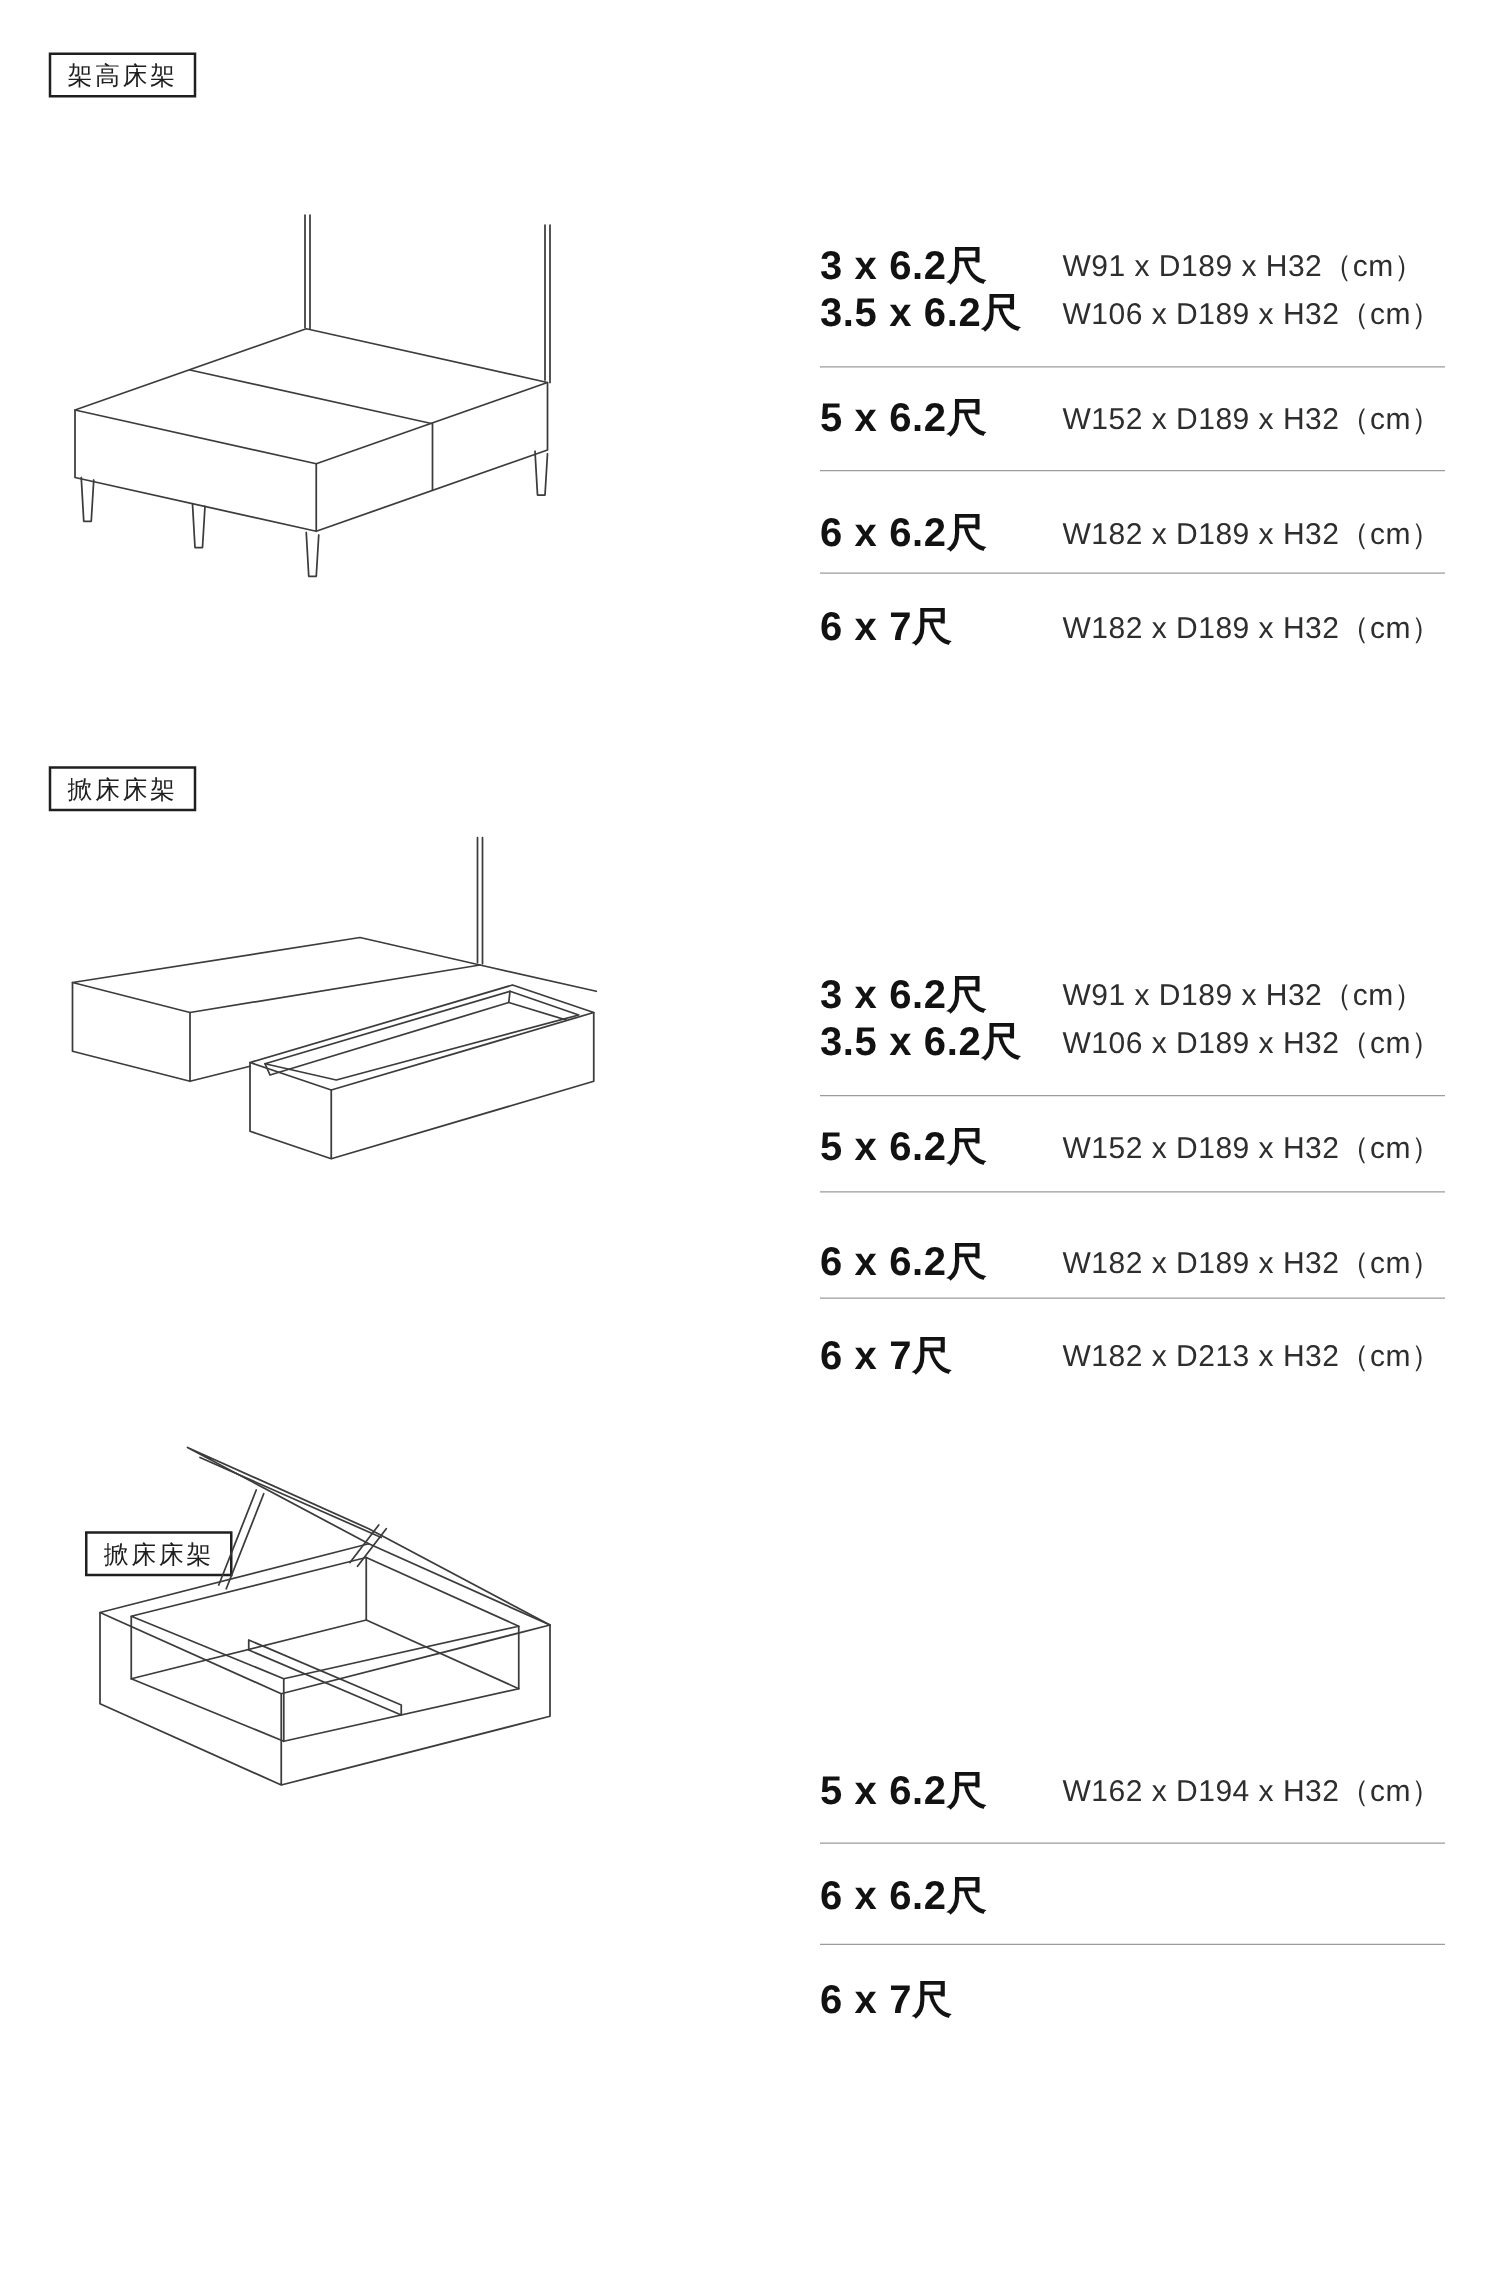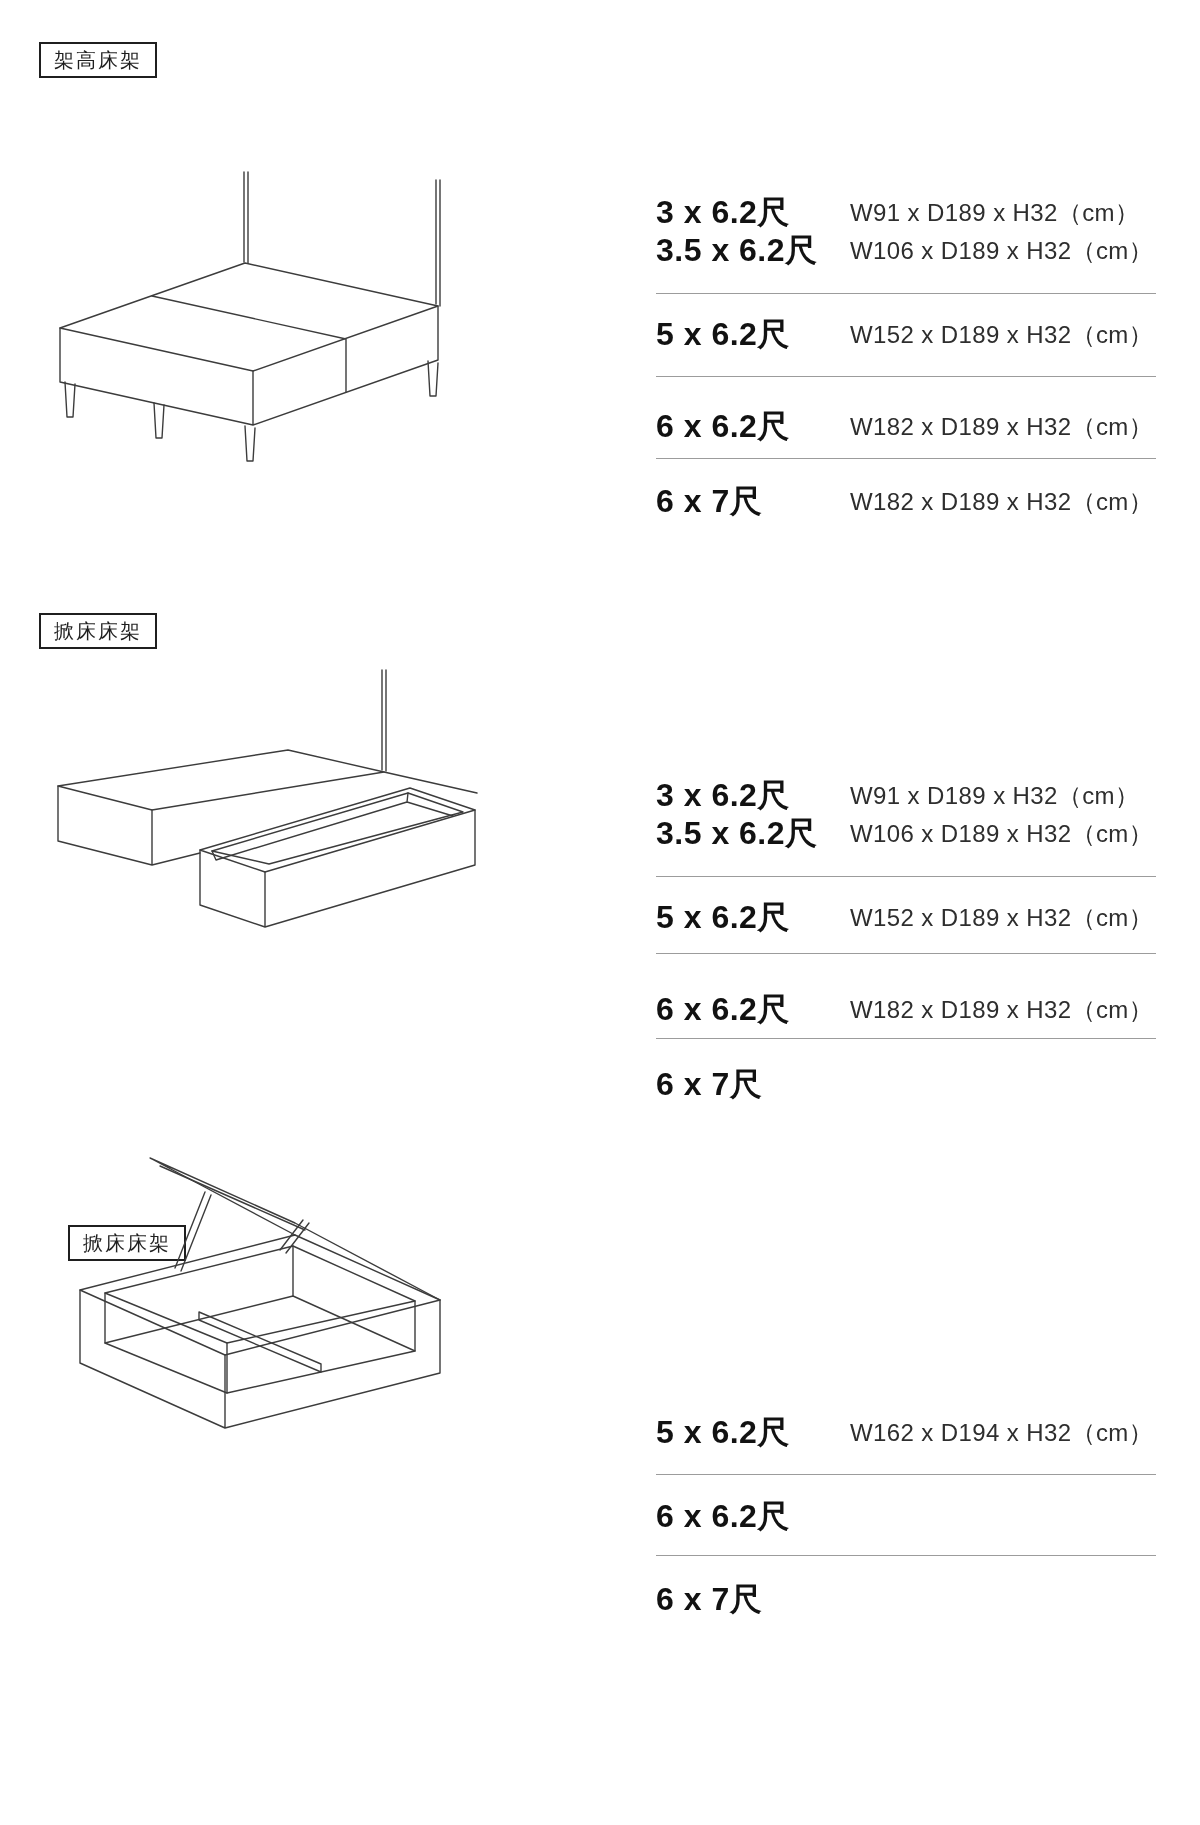--- a/index.html
+++ b/index.html
@@ -101,20 +101,21 @@
     <span class="dims-value">W152 x D189 x H32（cm）</span>
   </div>
   <div class="divider" style="top:953px;"></div>
   <div class="spec-row" style="top:991px;">
     <span class="size-label">6 x 6.2尺</span>
     <span class="dims-value">W182 x D189 x H32（cm）</span>
   </div>
   <div class="divider" style="top:1038px;"></div>
   <div class="spec-row" style="top:1066px;">
     <span class="size-label">6 x 7尺</span>
+    <span class="dims-value">W182 x D213 x H32（cm）</span>
   </div>
 
   <div class="title-box" style="left:40px; top:1225px;margin-left:28px;">
     <span>掀床床架</span>
   </div>
 
   <div class="illus" style="left:55px; top:1150px;">
     <svg width="410" height="365" viewBox="0 0 410 365">
       <path d="M240 85 L95 8 L240 73 L385 150"></path>
       <path d="M105 16 L250 80"></path>

